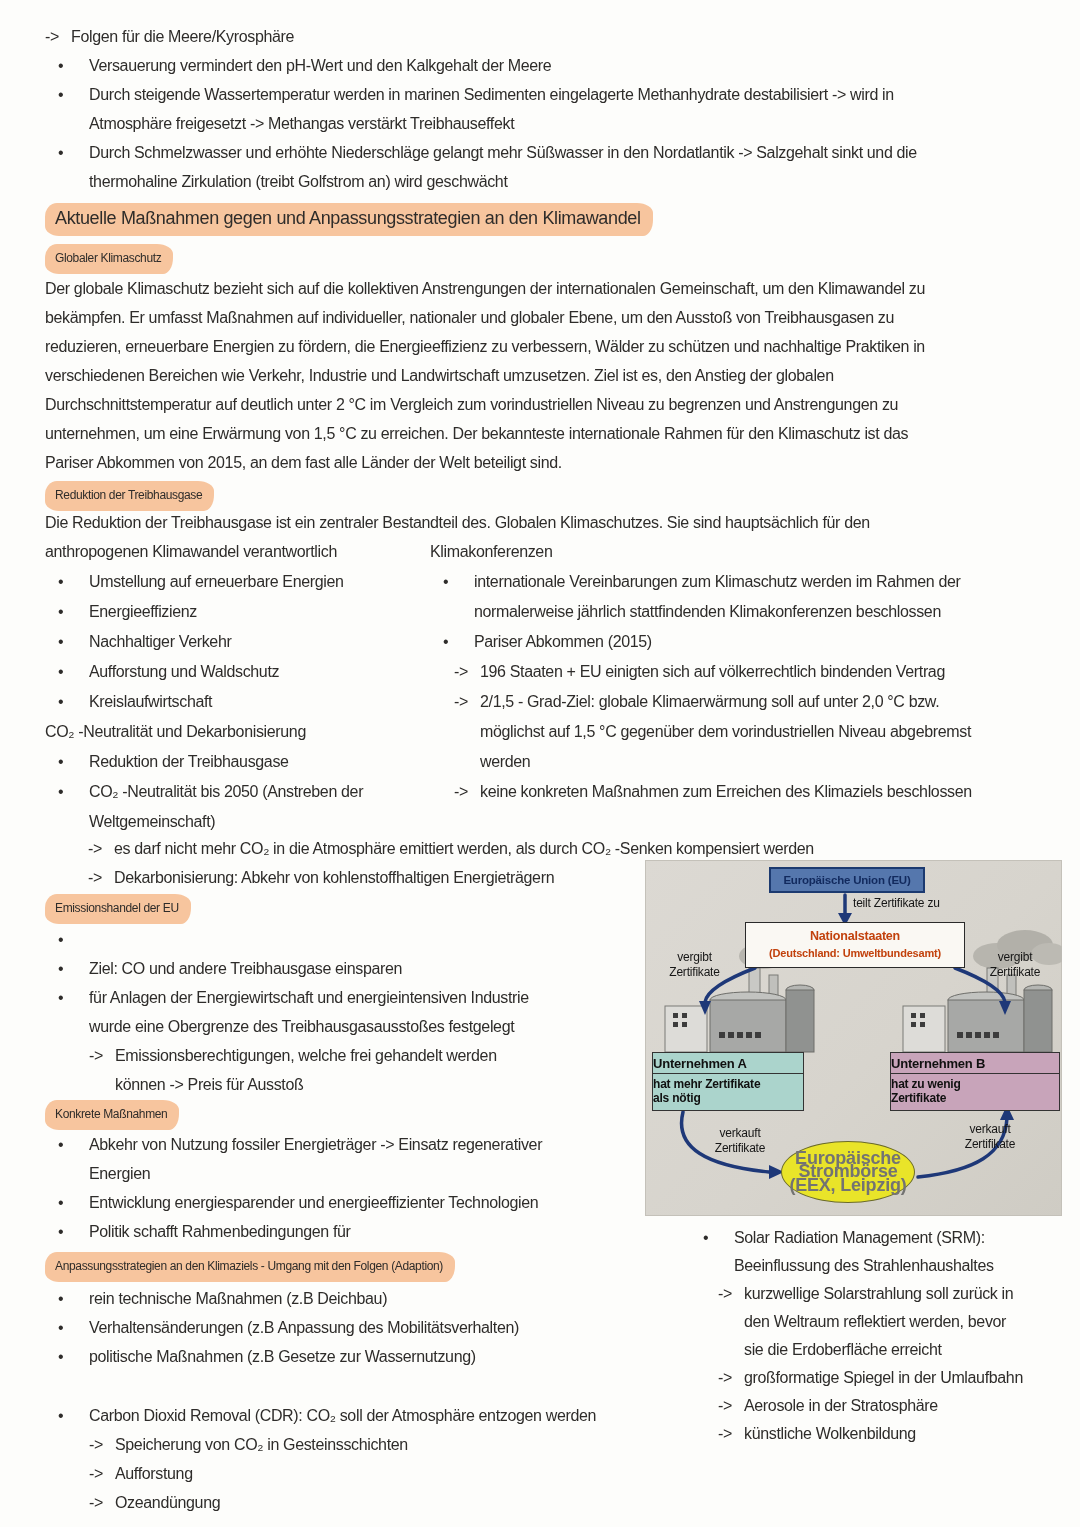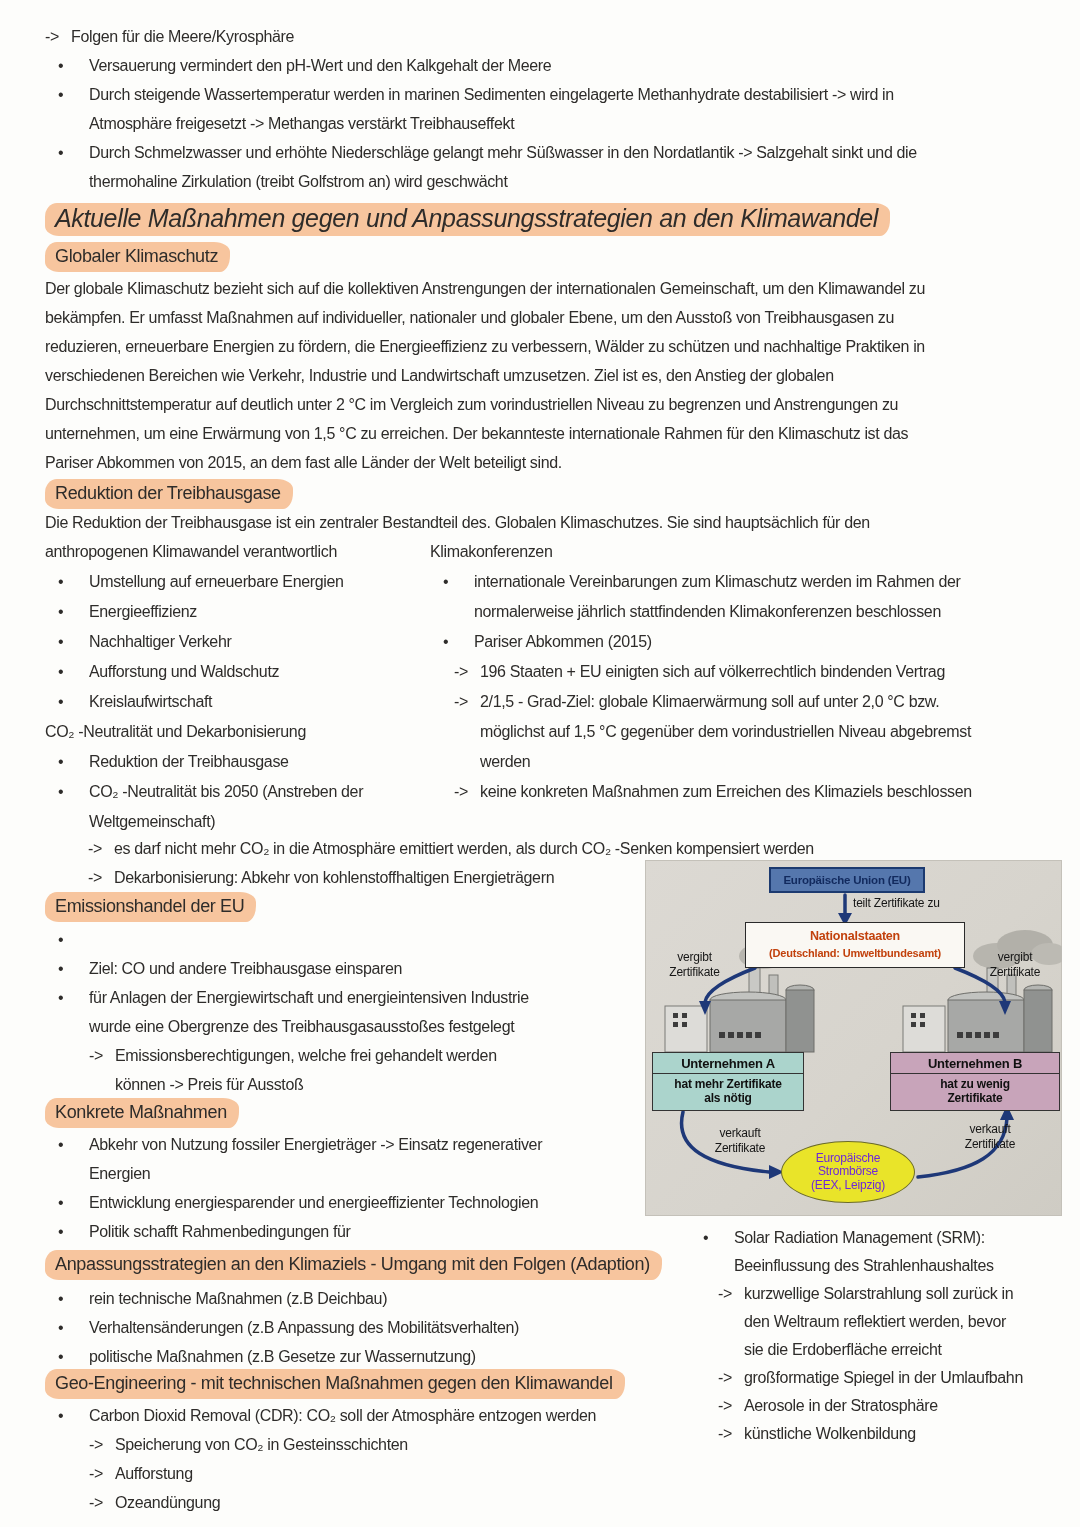--- a/index.html
+++ b/index.html
@@ -29,22 +29,22 @@
   .li.arrow .marker,.li.arrow-indent .marker{width:26px;}
   .li.arrow-indent{margin-left:44px;}
   #sec-srm .li.arrow-indent{margin-left:28px;}
   #col-right .li.arrow{margin-left:24px;}
   #sec-co2 .li.arrow{margin-left:0;}
   .hl{
     display:inline-block;background:var(--highlight);
     border-radius:12px 16px 10px 14px / 14px 10px 16px 10px;
     padding:2px 12px 4px 10px;
   }
-  .h-main{font-size:25px;line-height:27px;font-style:italic;}
-  .h-sub{font-size:18px;line-height:24px;}
+  .h-main{font-size:18px;line-height:27px;}
+  .h-sub{font-size:12px;line-height:24px;}
   #para-globaler{width:1020px;}
   #sec-folgen{width:1014px;}
   #intro-reduktion{width:1014px;}
   #col-left{line-height:30px;width:385px;}
   #col-right{line-height:30px;width:628px;}
   #sec-emissionshandel,#sec-konkrete{width:600px;}
   #sec-anpassung,#sec-geo{width:640px;}
   #sec-srm{width:382px;line-height:28px;}
 
   
@@ -59,30 +59,30 @@
     position:absolute;left:124px;top:7px;width:156px;height:26px;
     background:var(--eu-box-fill);border:2px solid var(--eu-box-border);
     color:#122a5e;font-weight:bold;font-size:11.5px;text-align:center;line-height:22px;
   }
   .nat-box{
     position:absolute;left:100px;top:62px;width:220px;height:46px;
     background:#faf8f3;border:1.5px solid #2a2a2a;text-align:center;
     font-weight:bold;color:#c2410c;padding-top:5px;line-height:17px;font-size:12.5px;
   }
   .nat-box .sub{font-size:11px;}
-  .comp{position:absolute;top:192px;border:1.5px solid #333;text-align:center;color:#101010;}
+  .comp{position:absolute;top:192px;border:1.5px solid #333;color:#101010;}
   .comp-a{left:7px;width:152px;background:var(--company-a-fill);}
   .comp-b{left:245px;width:170px;background:var(--company-b-fill);}
   .comp .comp-title{font-weight:bold;font-size:13px;padding:3px 0 2px;border-bottom:1.5px solid #333;}
   .comp .comp-desc{font-weight:bold;font-size:12px;line-height:14px;padding:3px 0 5px;white-space:pre-line;}
   .exchange{
     position:absolute;left:136px;top:281px;width:134px;height:62px;
     background:var(--exchange-fill);border:1.5px solid #6b6b2a;border-radius:50%;
     display:flex;align-items:center;justify-content:center;text-align:center;
-    font-weight:normal;font-size:12px;line-height:13.5px;color:#6d28d9;white-space:pre-line;
+    font-weight:bold;font-size:18px;line-height:13.5px;color:#737373;white-space:pre-line;
   }
   .dsvg{position:absolute;left:0;top:0;}
   .dsvg .apath{stroke:var(--arrow-navy);stroke-width:3.5;fill:none;stroke-linecap:round;}
   .dsvg .ahead{fill:var(--arrow-navy);}
 </style>
 </head>
 <body>
 
 <div class="page">
 
@@ -255,23 +255,20 @@
       <div class="li bullet">
         <span class="marker">•</span>
         <span class="txt">Verhaltensänderungen (z.B Anpassung des Mobilitätsverhalten)</span>
       </div>
       <div class="li bullet">
         <span class="marker">•</span>
         <span class="txt">politische Maßnahmen (z.B Gesetze zur Wassernutzung)</span>
       </div>
     </div>
 
-  <div class="sec" style="left:45px;top:1369px;">
-    <span class="hl h-sub">Geo-Engineering - mit technischen Maßnahmen gegen den Klimawandel</span>
-  </div>
   <div class="sec" id="sec-geo" style="left:45px;top:1401px;">
       <div class="li bullet">
         <span class="marker">•</span>
         <span class="txt">Carbon Dioxid Removal (CDR): CO₂ soll der Atmosphäre entzogen werden</span>
       </div>
       <div class="li arrow-indent">
         <span class="marker">-&gt;</span>
         <span class="txt">Speicherung von CO₂ in Gesteinsschichten</span>
       </div>
       <div class="li arrow-indent">

